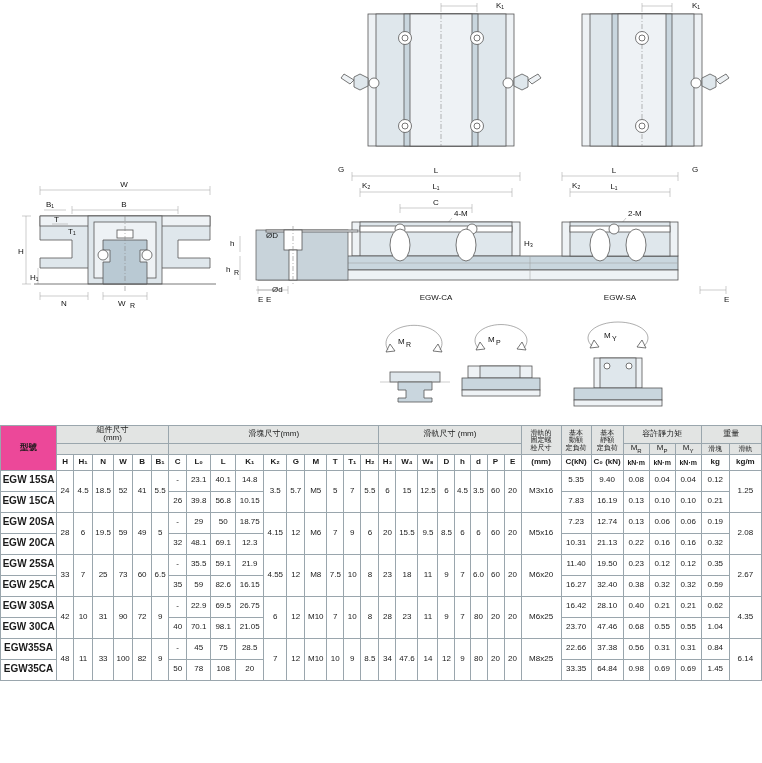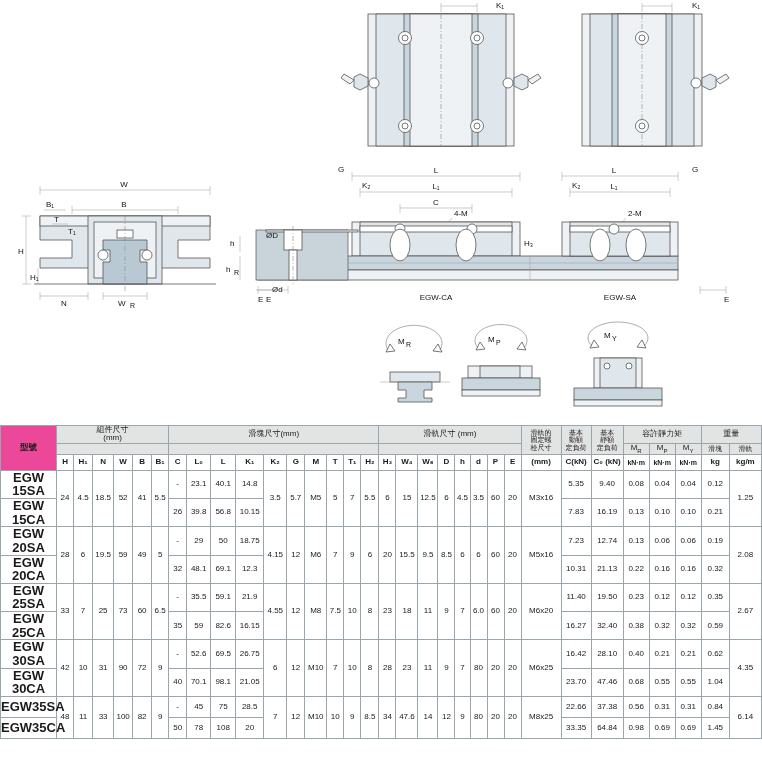--- a/index.html
+++ b/index.html
@@ -42,21 +42,21 @@
   table.spec th, table.spec td{
     border:.6px solid #9aa6ad;
     text-align:center;
     vertical-align:middle;
     padding:0;
     line-height:1.05;
   }
   .hdr-grey{background:#ec4899;font-weight:bold;font-size:8.5px;}
   .hdr-grey2{background:#e2e4e3;font-weight:normal;font-size:8px;}
   .hdr-unit{background:#ffffff;font-weight:bold;font-size:8px;height:16px;}
-  .model{text-align:left;padding-left:5px;font-weight:bold;font-size:13px;}
+  .model{text-align:left;padding-left:5px;font-weight:bold;font-size:10px;}
   .row{height:21px;}
   .tiny{font-size:7px;}
   .sub{font-size:6px;vertical-align:sub;}
 </style>
 </head>
 <body>
 
 <div class="page">
 
   <div class="drawings">
@@ -555,21 +555,21 @@
 
       <tr class="row">
         <td class="model">EGW 30SA</td>
         <td rowspan="2">42</td>
         <td rowspan="2">10</td>
         <td rowspan="2">31</td>
         <td rowspan="2">90</td>
         <td rowspan="2">72</td>
         <td rowspan="2">9</td>
         <td>-</td>
-        <td>52.6</td>
+        <td>22.9</td>
         <td>69.5</td>
         <td>26.75</td>
         <td rowspan="2">6</td>
         <td rowspan="2">12</td>
         <td rowspan="2">M10</td>
         <td rowspan="2">7</td>
         <td rowspan="2">10</td>
         <td rowspan="2">8</td>
         <td rowspan="2">28</td>
         <td rowspan="2">23</td>

